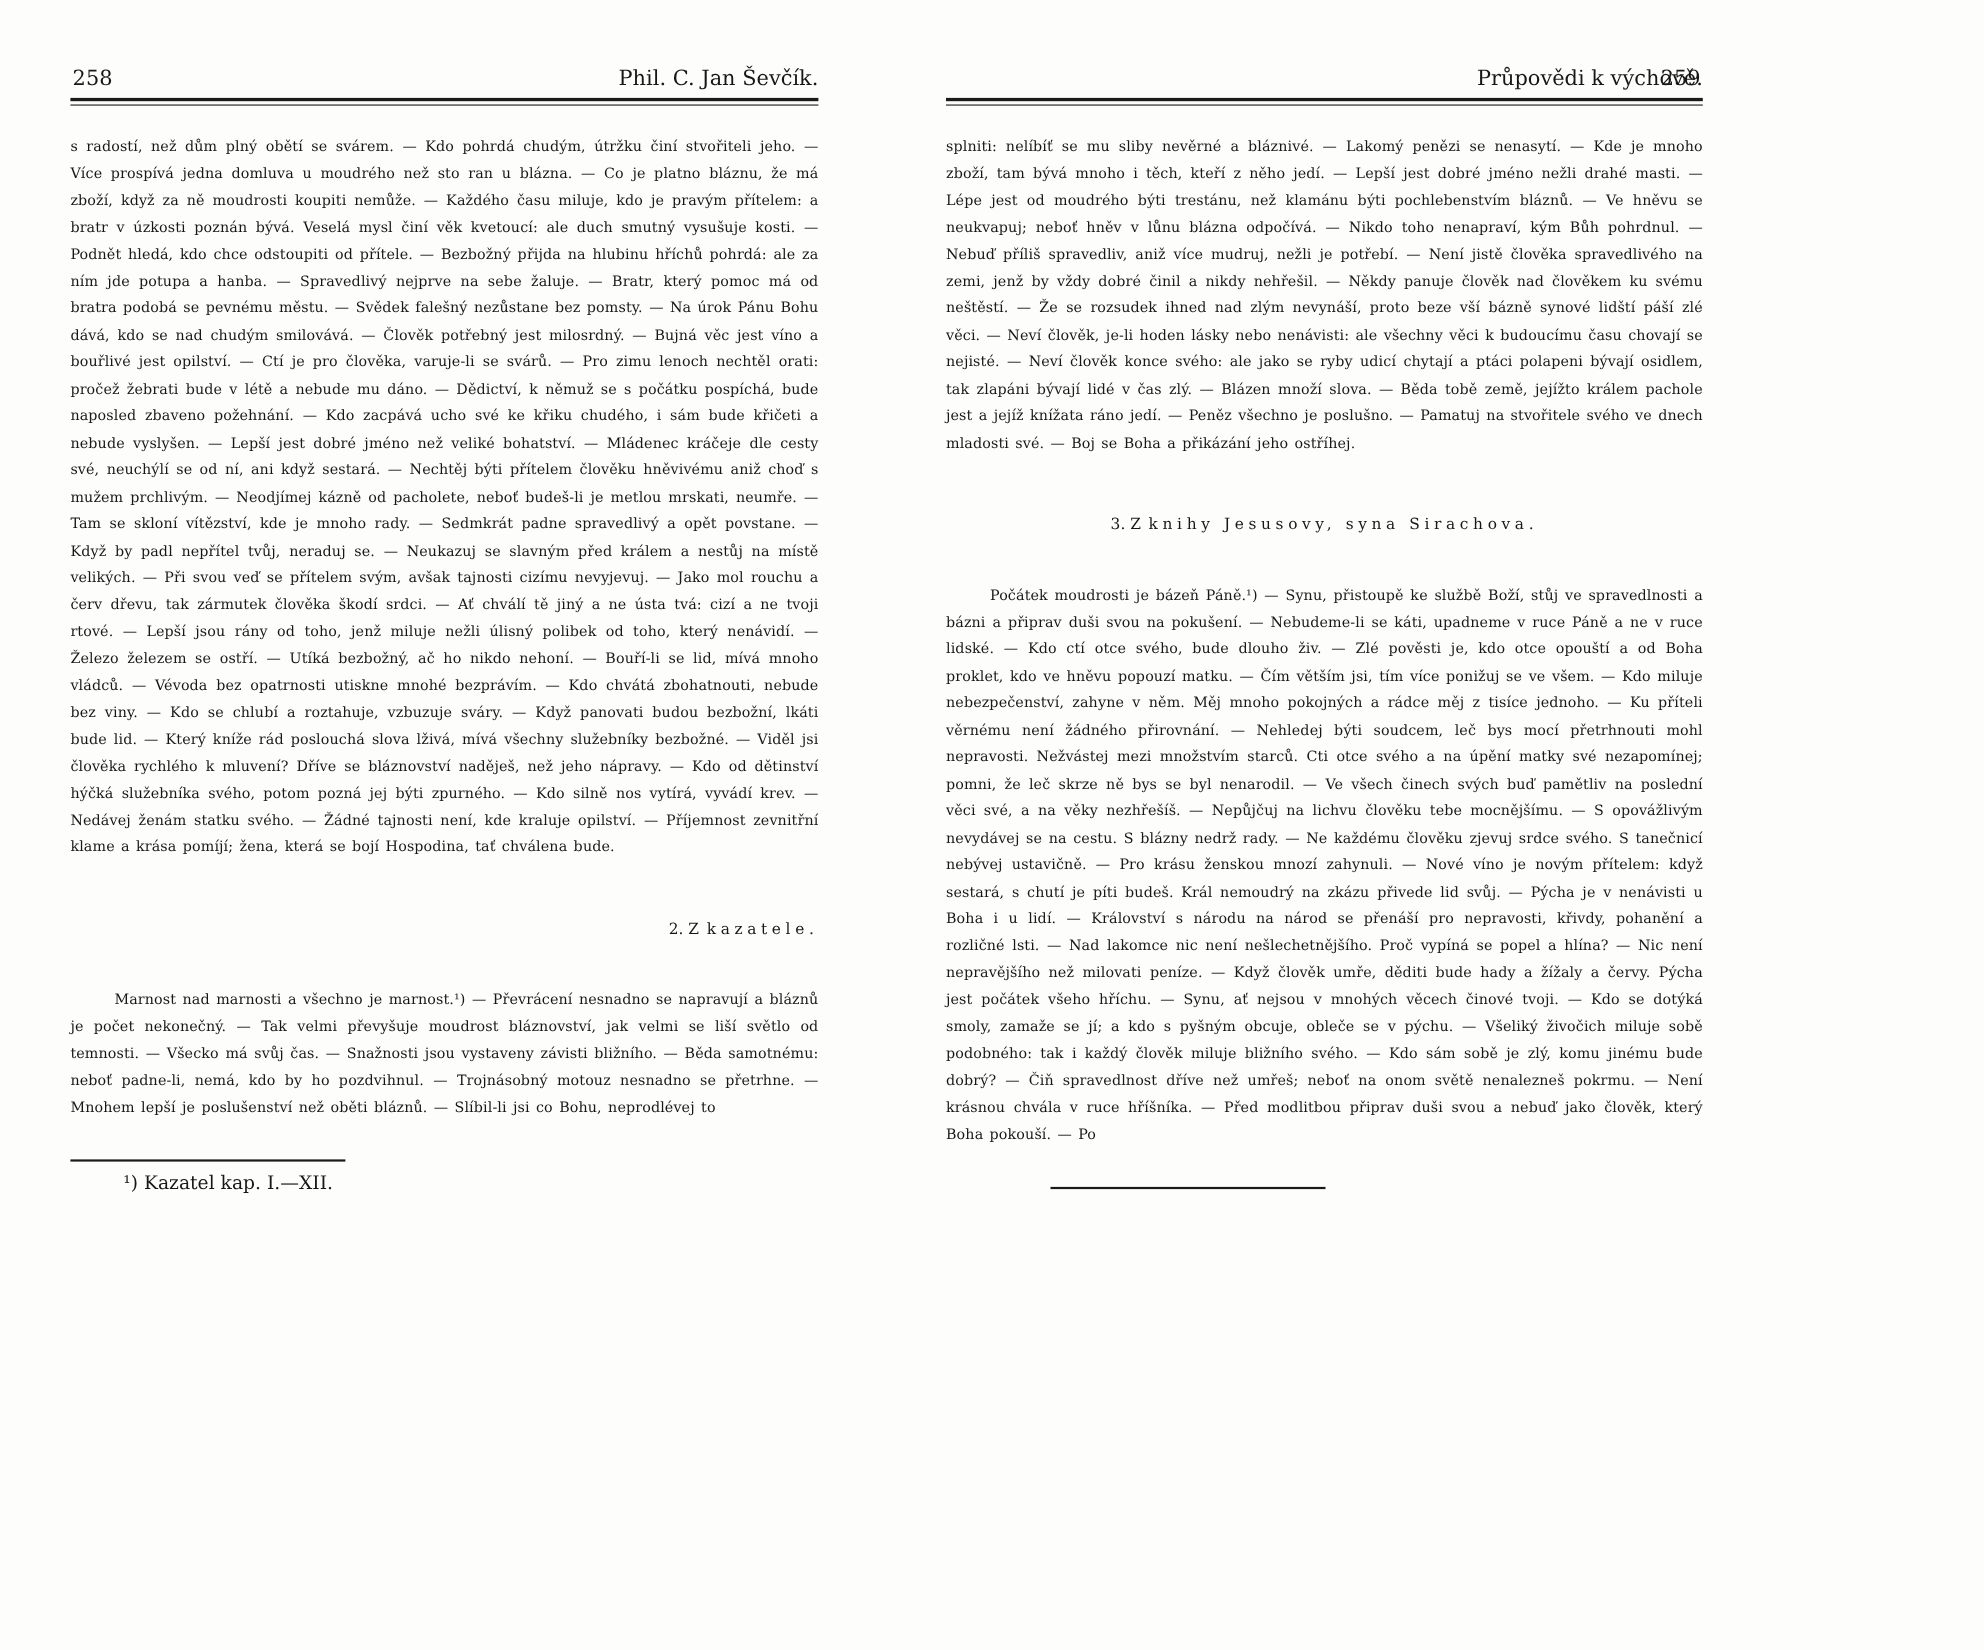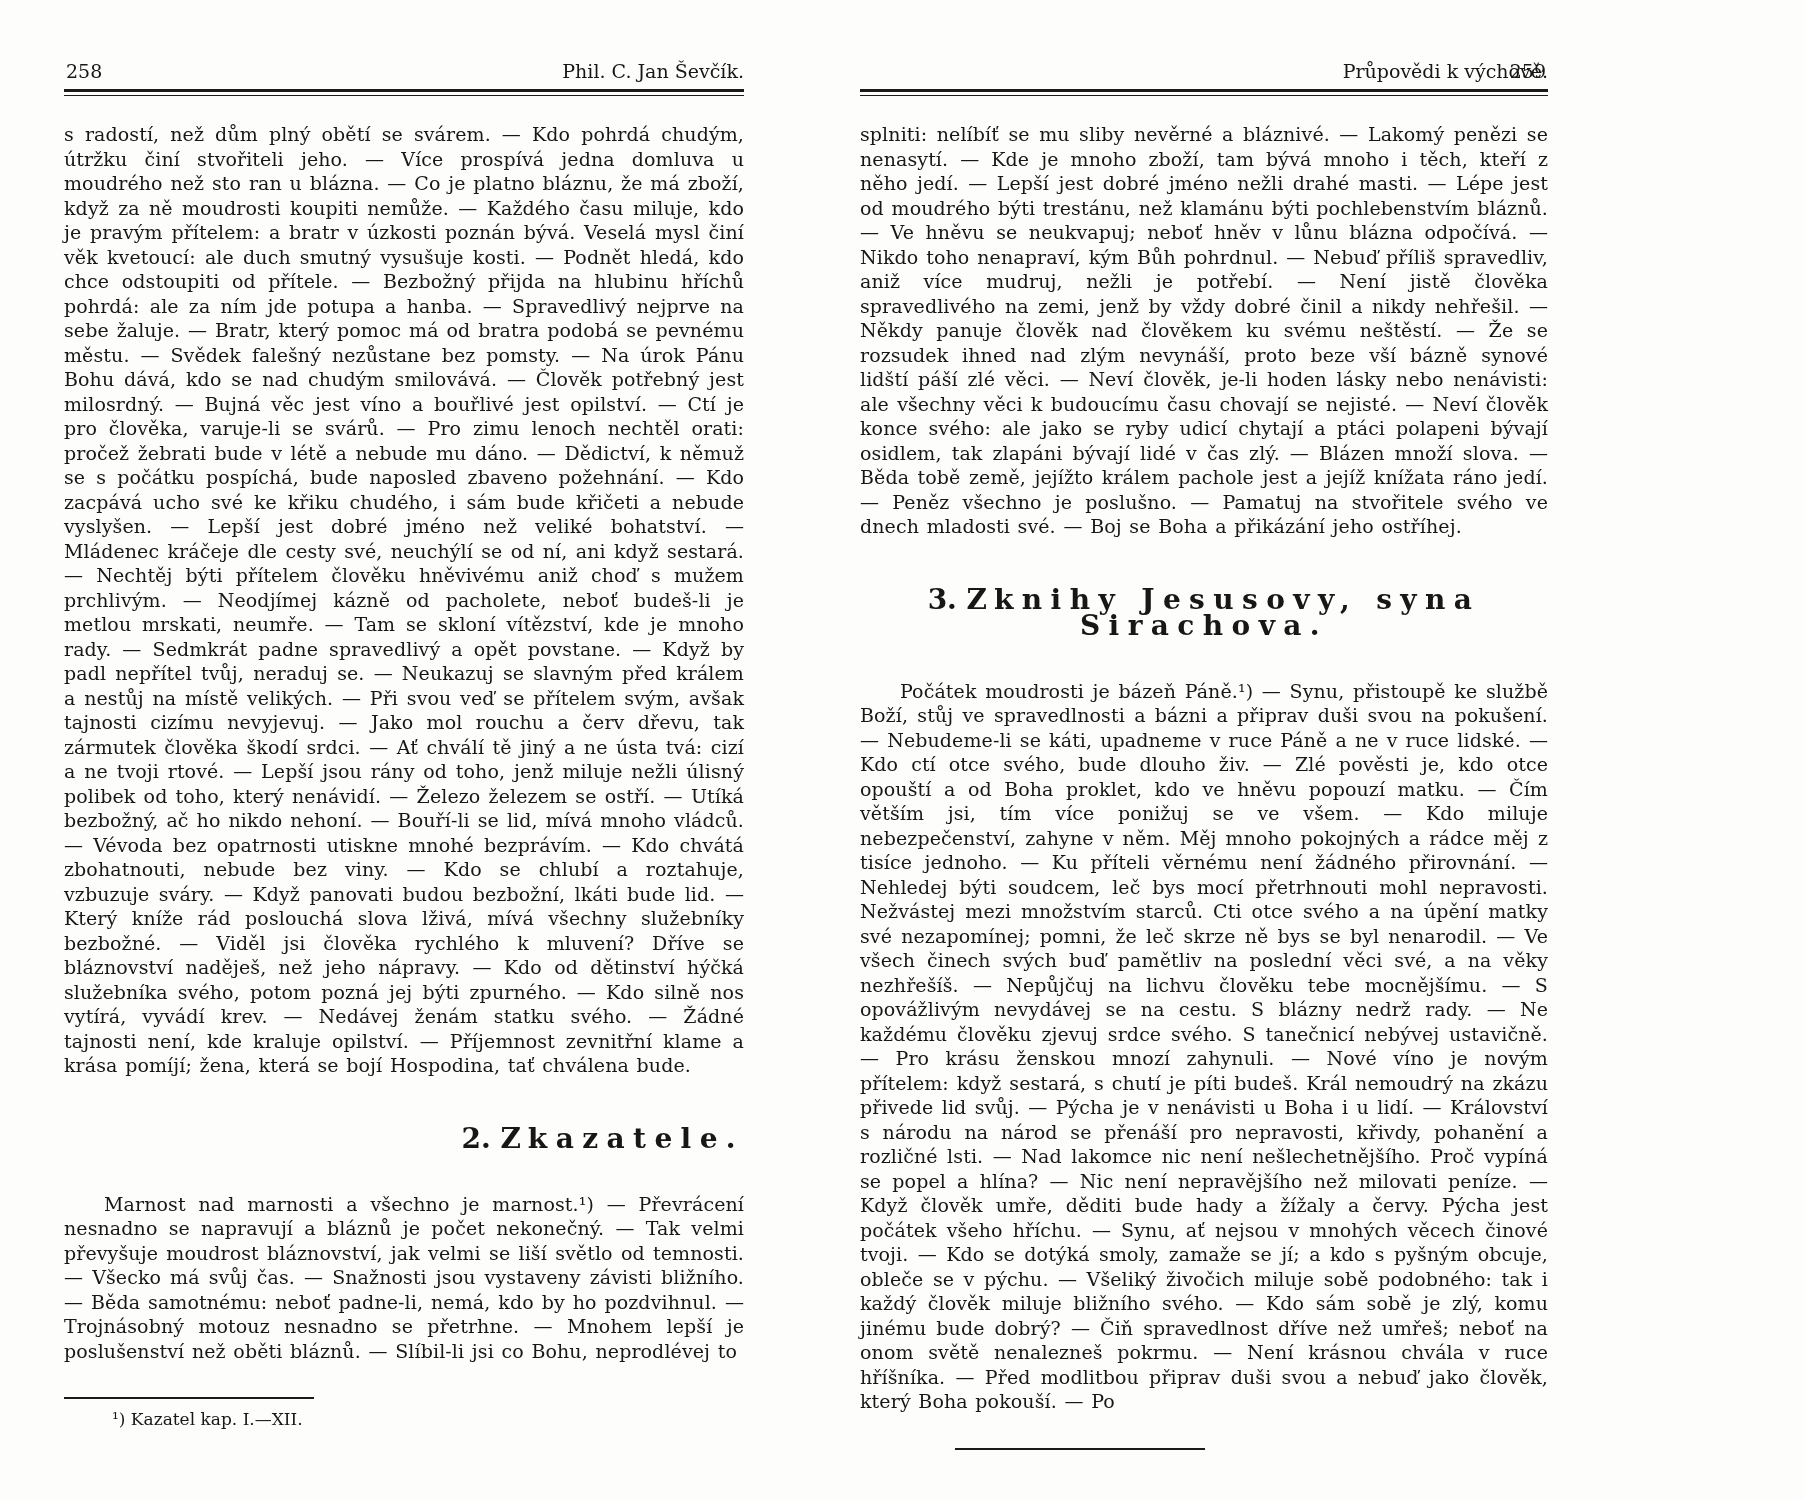--- a/index.html
+++ b/index.html
@@ -41,31 +41,31 @@
 
   .double-rule {
     margin-top: 5px;
     height: 3px;
     border-top: 3px solid #1c1b19;
     border-bottom: 1px solid #1c1b19;
   }
 
   .body-par {
     margin: 26px 0 0 0;
-    font-size: 19px;
+    font-size: 13px;
     line-height: 24.5px;
     text-align: justify;
     letter-spacing: 0.1px;
     word-spacing: 1.5px;
   }
   .body-par.indented { text-indent: 40px; }
 
   .section-heading {
-    font-size: 28px;
-    font-weight: bold;
+    font-size: 14px;
+    font-weight: normal;
     margin: 48px 0 40px 0;
     line-height: 26px;
   }
   .page.left  .section-heading { text-align: right; padding-left: 50px; }
   .page.right .section-heading { text-align: center; }
   .section-heading .spaced {
     letter-spacing: 0.30em;
     margin-left: 7px;
   }
 

